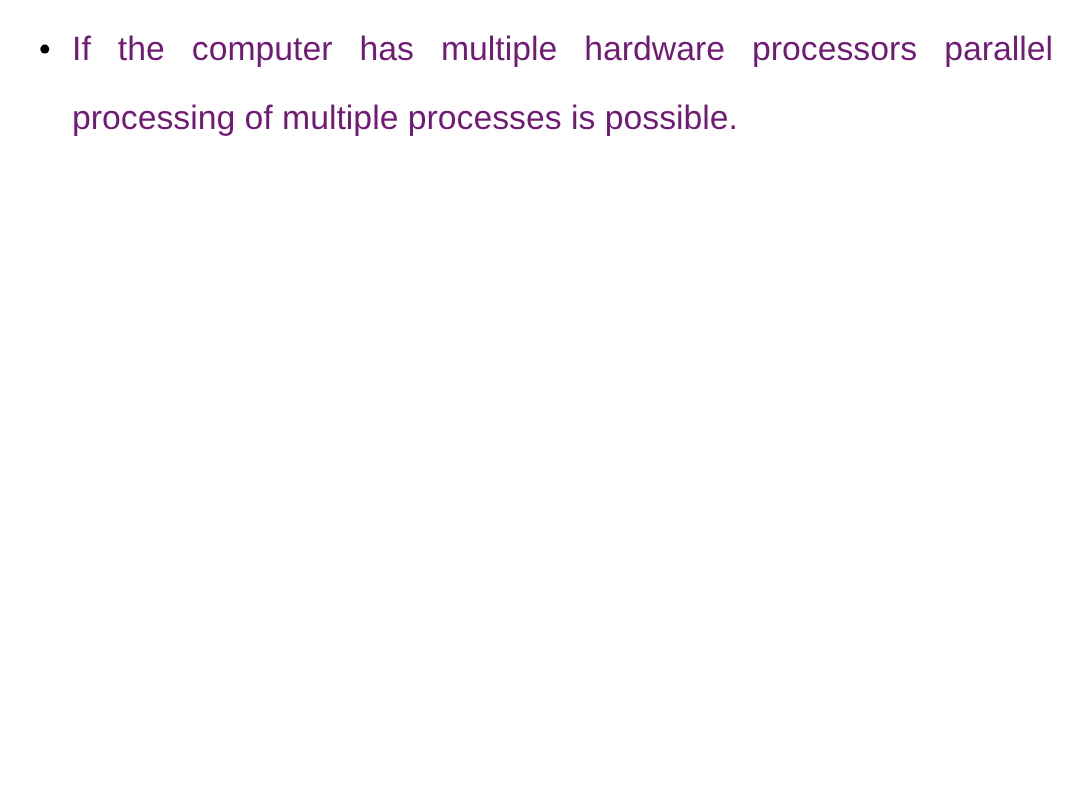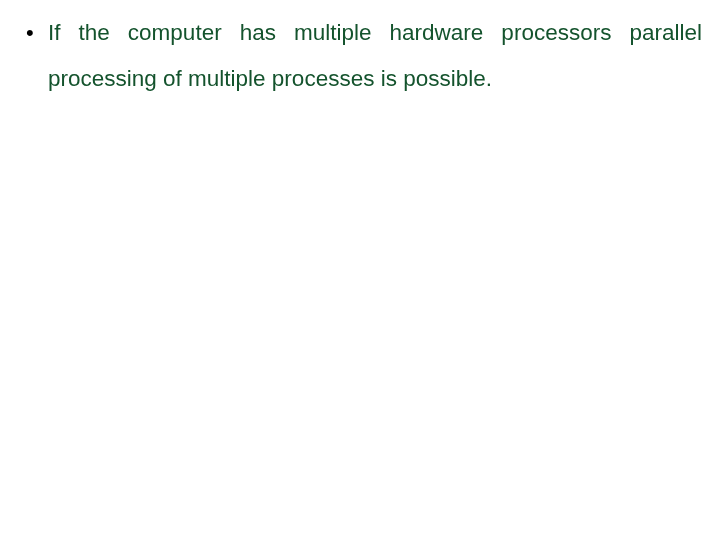--- a/index.html
+++ b/index.html
@@ -28,21 +28,21 @@
   }
   ul.body {
     list-style: none;
     margin: 0;
     padding: 0;
   }
   ul.body > li {
     position: relative;
     padding-left: 30px;
     margin-bottom: 18px;
-    color: #14532d;
+    color: #701a75;
     font-size: 22.5px;
     line-height: 2.05;
   }
   ul.body > li::before {
     content: "•";
     position: absolute;
     left: 8px;
     top: 0;
     color: #000000;
     font-size: 22px;

